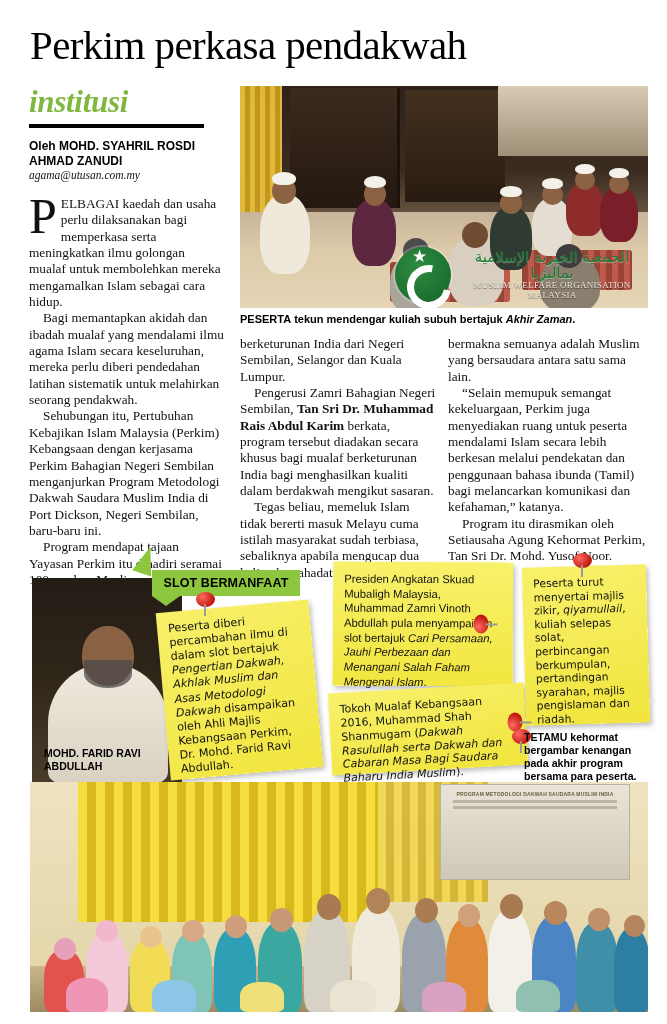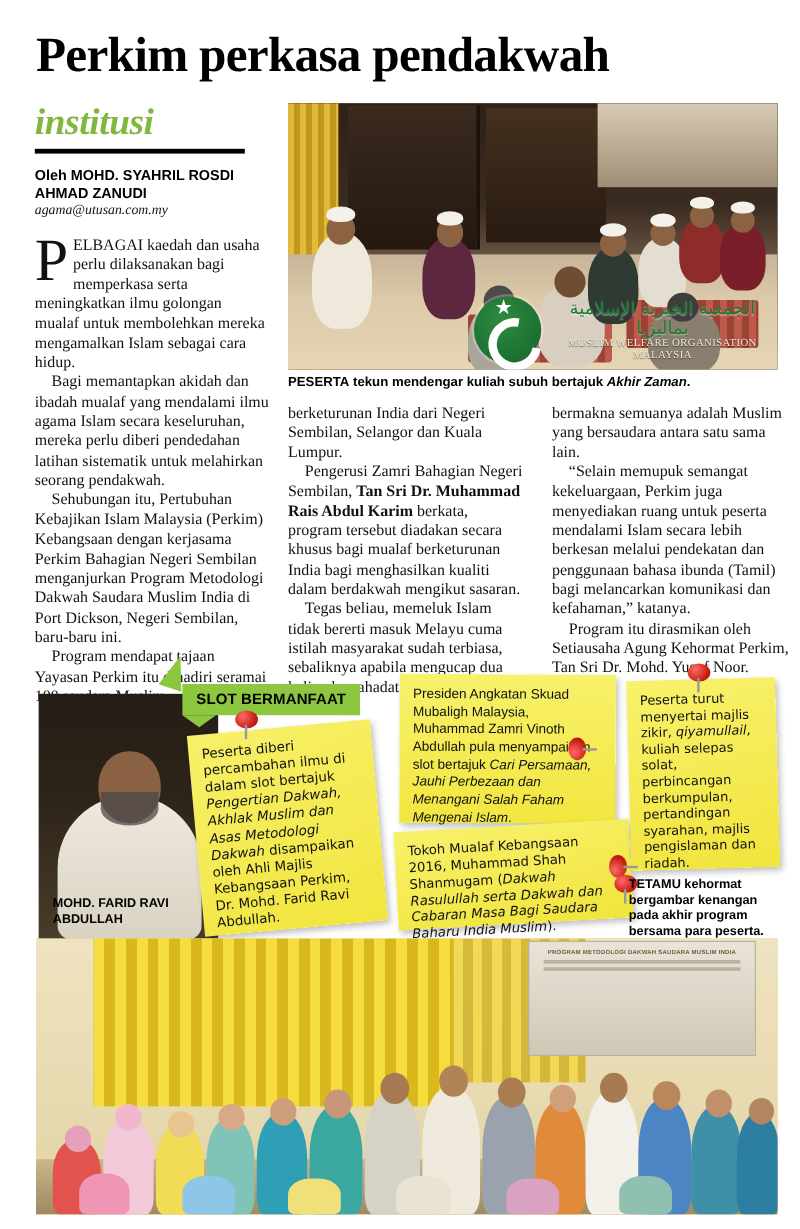--- a/index.html
+++ b/index.html
@@ -13,21 +13,21 @@
     position: relative;
     overflow: hidden;
   }
   .page { position: relative; width: 667px; height: 1024px; }
 
   
   .headline {
     position: absolute; left: 30px; top: 24px;
     width: 600px;
     font-family: "Liberation Serif", serif;
-    font-size: 41px; font-weight: 700;
+    font-size: 41px; font-weight: 400;
     letter-spacing: -0.6px;
     line-height: 1.05;
     color: #000;
   }
   .kicker {
     position: absolute; left: 29px; top: 84px;
     font-family: "Liberation Serif", serif;
     font-style: italic; font-weight: 700;
     font-size: 31px; color: #7fb73f;
     letter-spacing: -0.3px;
@@ -141,21 +141,21 @@
     position: absolute;
     font-family: "Liberation Serif", serif;
     font-size: 13.3px; line-height: 1.23;
     text-align: left; color: #111;
   }
   .col p { margin: 0; text-indent: 14px; }
   .col p.first { text-indent: 0; }
   .col b { font-weight: 700; }
   #col1 { left: 29px; top: 196px; width: 196px; }
   #col2 { left: 240px; top: 336px; width: 198px; }
-  #col3 { left: 460px; top: 336px; width: 198px; }
+  #col3 { left: 448px; top: 336px; width: 198px; }
   .dropcap::first-letter {
     float: left; font-size: 50px; line-height: .82;
     padding-right: 4px; font-weight: 400;
   }
 
   
   .photo-farid {
     position: absolute; left: 32px; top: 578px;
     width: 150px; height: 205px; overflow: hidden;
     background: linear-gradient(180deg,#3b2f24 0%,#5a4staging 0%,#6d5a45 100%);

